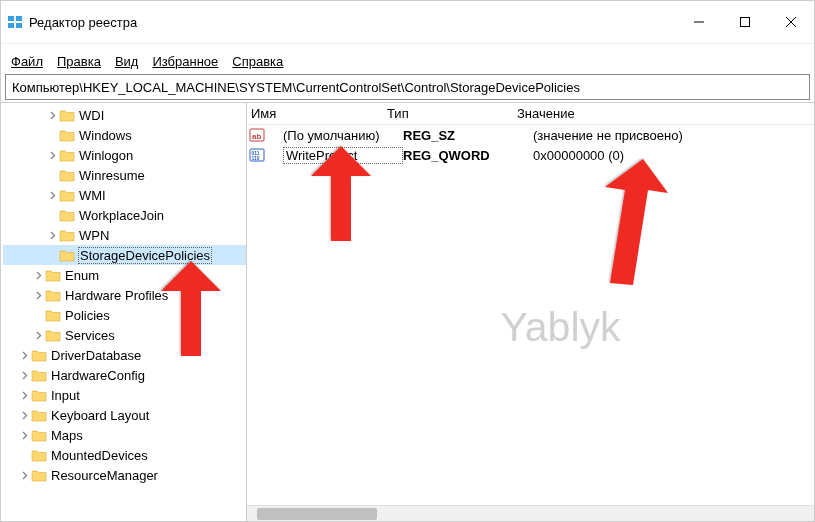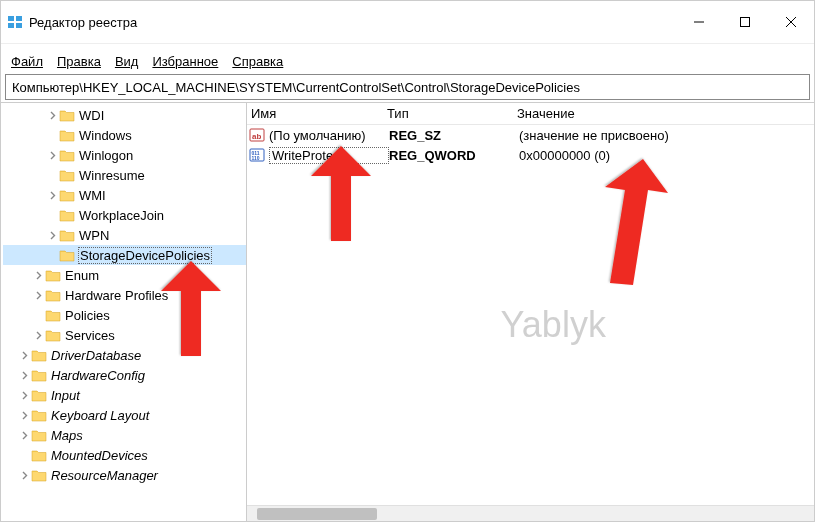--- a/index.html
+++ b/index.html
@@ -100,21 +100,21 @@
   .folder svg { width: 16px; height: 14px; }
   .node-label { color: #000; white-space: nowrap; }
   .node.selected {
     background: #cce8ff;
   }
   .node.selected .node-label {
     border: 1px dotted #666;
     padding: 0 1px;
     margin-left: -1px;
   }
-  .indent0 { padding-left: 14px; font-style: italic; }
+  .indent0 { padding-left: 14px; }
   .indent1 { padding-left: 28px; }
   .indent2 { padding-left: 42px; }
   
   .listview {
     flex: 1;
     border-top: 1px solid #ccc;
     position: relative;
   }
   .list-header {
     display: flex;
@@ -128,34 +128,34 @@
   }
   .col-name { width: 140px; padding-left: 4px; }
   .col-type { width: 130px; }
   .col-value { flex: 1; }
   .list-row {
     display: flex;
     height: 20px;
     align-items: center;
     padding-left: 2px;
   }
-  .value-icon { width: 18px; height: 16px; margin-right: 2px; flex-shrink: 0; }
+  .value-icon { width: 18px; height: 16px; margin-right: 16px; flex-shrink: 0; }
   .row-name { width: 120px; }
   .row-type { width: 130px; font-weight: bold; }
   .row-value { flex: 1; }
   .list-row .row-name.sel {
     border: 1px dotted #666;
     padding: 0 2px;
   }
   
   .watermark {
     position: absolute;
     left: 50%; top: 50%;
     transform: translate(-30px, -20px);
-    font-size: 36px;
+    font-size: 41px;
     color: rgba(120,120,120,0.35);
     font-family: Arial, sans-serif;
     pointer-events: none;
   }
   
   .overlay { position: absolute; left: 0; top: 0; pointer-events: none; }
   
   .hscroll {
     position: absolute;
     bottom: 0; left: 246px; right: 0; height: 16px;

